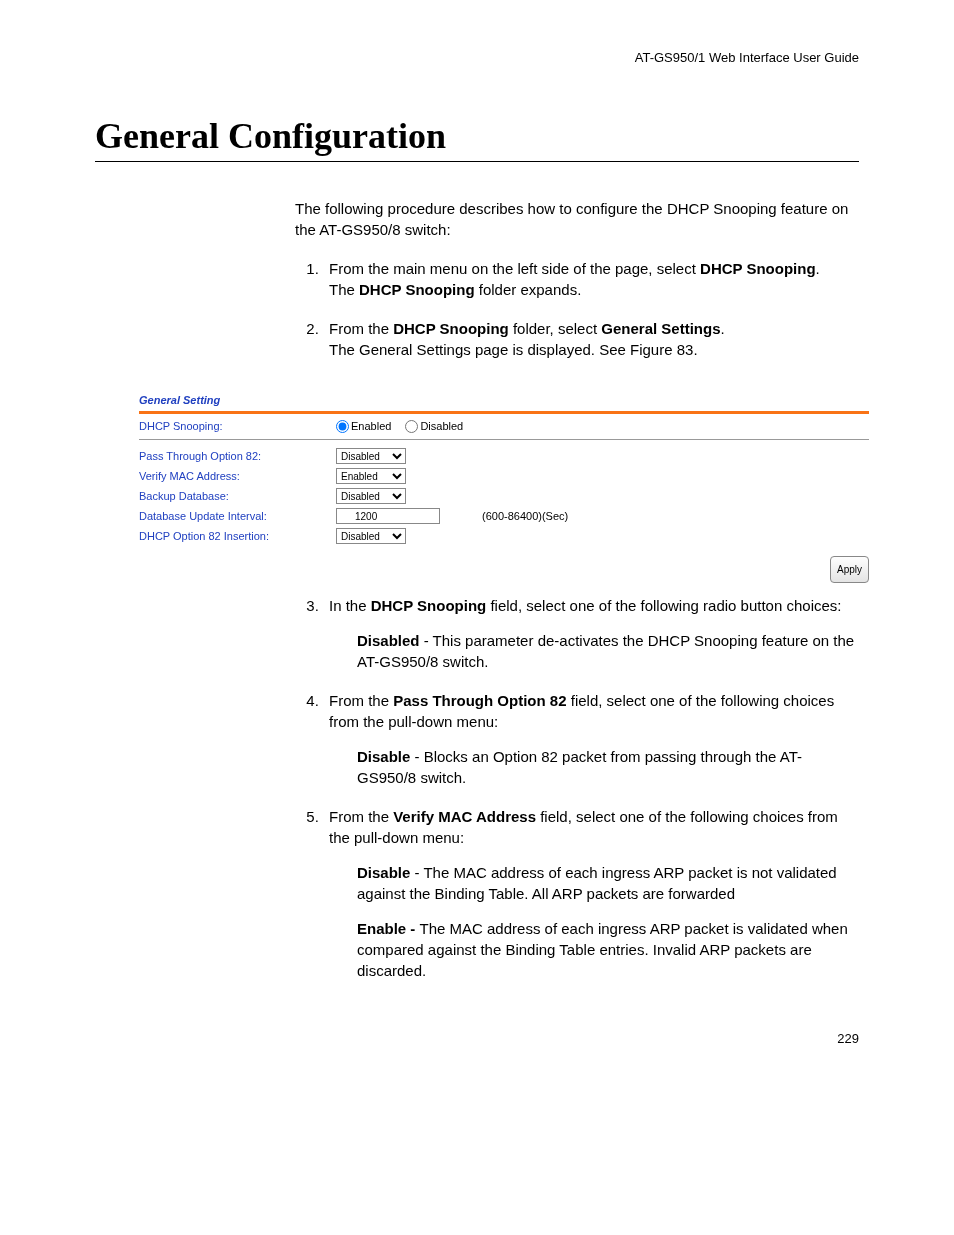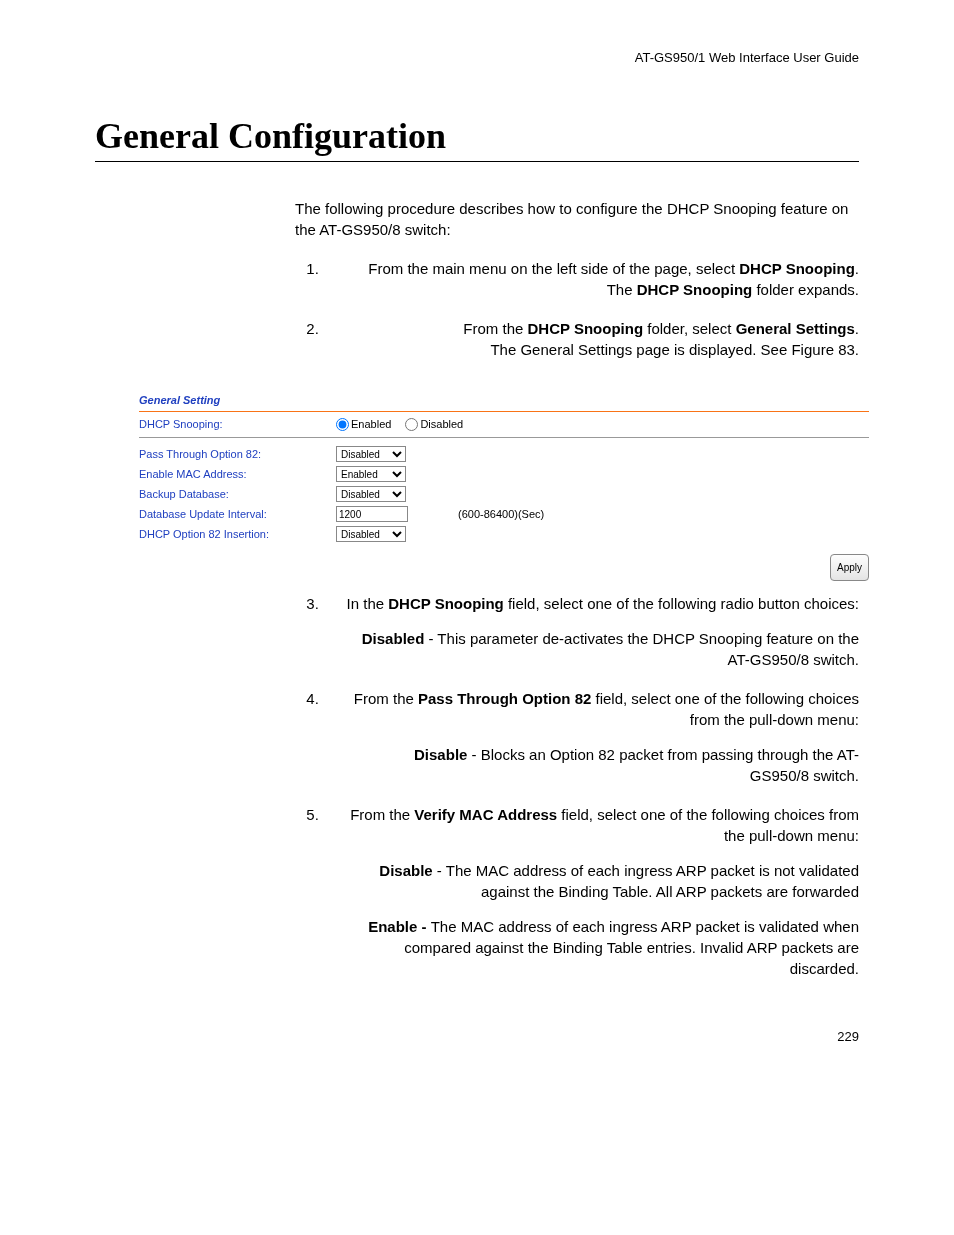--- a/index.html
+++ b/index.html
@@ -36,21 +36,20 @@
     margin-bottom: 18px;
   }
   ol.steps {
     list-style: decimal;
     padding-left: 28px;
     margin: 0;
   }
   ol.steps > li {
     margin-bottom: 18px;
     padding-left: 6px;
-    text-align: right;
   }
   .sub-indent {
     margin-left: 28px;
     margin-top: 14px;
     margin-bottom: 14px;
   }
   .bold { font-weight: bold; }
 
   
   .figure-wrap {
@@ -59,21 +58,21 @@
   }
   .gs-panel {
     font-size: 11px;
     line-height: 1.2;
   }
   .gs-title {
     color: #2040c0;
     font-style: italic;
     font-weight: bold;
     padding: 4px 0;
-    border-bottom: 1px solid #f97316;
+    border-bottom: 3px solid #f97316;
     margin-bottom: 4px;
   }
   .gs-row {
     display: flex;
     align-items: center;
     padding: 2px 0;
     gap: 12px;
   }
   .gs-label {
     flex: 0 0 185px;
@@ -97,21 +96,21 @@
     height: 16px;
     width: 70px;
     border: 1px solid #888;
     background: #fff;
   }
   input.fake-text {
     font-size: 10px;
     height: 14px;
     width: 66px;
     border: 1px solid #888;
-    padding: 0 2px;
+    padding: 0 18px;
   }
   input.fake-radio {
     margin: 0 2px 0 0;
     vertical-align: middle;
   }
   .radio-group {
     display: flex;
     align-items: center;
     gap: 14px;
   }
@@ -191,21 +190,21 @@
       <div class="gs-row">
         <div class="gs-label">Pass Through Option 82:</div>
         <div class="gs-control">
           <select class="fake-select">
             <option>Disabled</option>
           </select>
         </div>
       </div>
 
       <div class="gs-row">
-        <div class="gs-label">Enable MAC Address:</div>
+        <div class="gs-label">Verify MAC Address:</div>
         <div class="gs-control">
           <select class="fake-select">
             <option>Enabled</option>
           </select>
         </div>
       </div>
 
       <div class="gs-row">
         <div class="gs-label">Backup Database:</div>
         <div class="gs-control">

